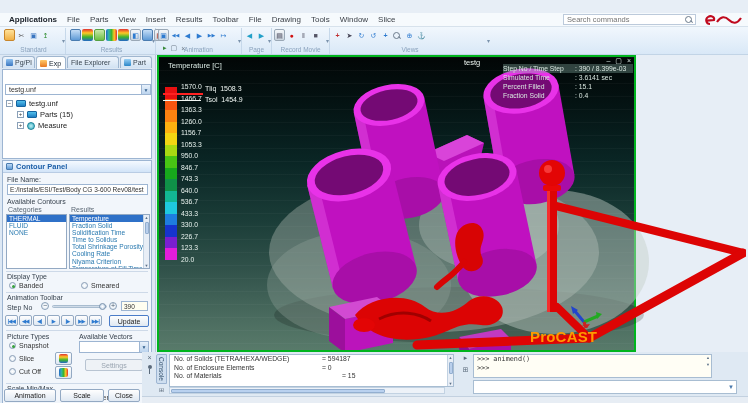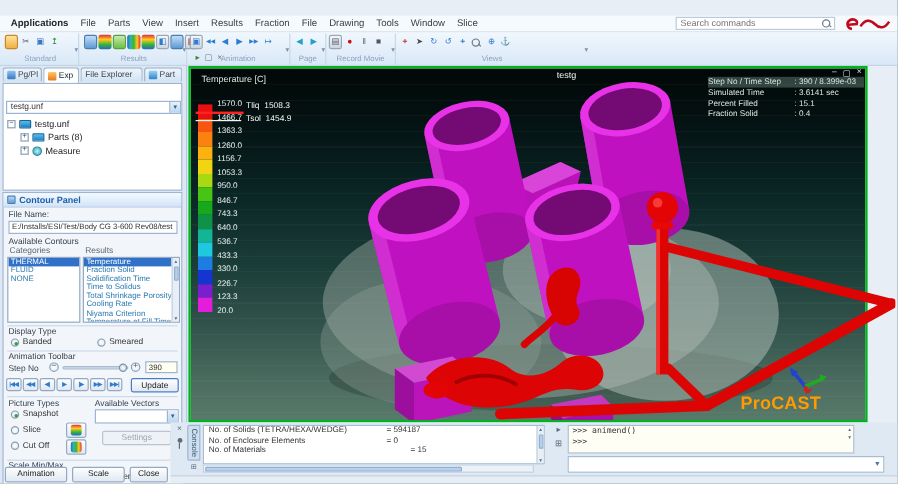--- a/index.html
+++ b/index.html
@@ -83,21 +83,21 @@
   .btn.disabled{color:#9aa5b1;border-color:#b8c4d2;background:#eef2f6}
   .pbtn{width:13px;height:11px;font-size:5px;letter-spacing:-0.5px;color:#2e7bd0;font-weight:bold}
   .slider-track{position:absolute;height:3px;background:#cfdbe8;border:1px solid #a8bccf;border-radius:2px}
   .scirc{position:absolute;width:8px;height:8px;border-radius:50%;border:1px solid #8aa0b8;background:radial-gradient(#fff,#dbe6f1);
     font-size:7px;line-height:6px;text-align:center;color:#44576b}
   .sthumb{position:absolute;width:7px;height:7px;border-radius:50%;background:radial-gradient(#fff,#b9cde4);border:1px solid #7b93ad}
   .vscroll{position:absolute;right:0;top:0;bottom:0;width:6px;background:#e8eef6;border-left:1px solid #c2d2e2;
     display:flex;flex-direction:column;align-items:center;font-size:4px;color:#5b7088}
   .vthumb{width:4px;height:12px;background:#b9cfec;border:1px solid #93afd0;border-radius:1px;margin-top:2px}
   
-  .viewport{position:absolute;left:157px;top:55px;width:566px;height:297px;border:2px solid #00b41e;
+  .viewport{position:absolute;left:157px;top:55px;width:479px;height:297px;border:2px solid #00b41e;
     background:linear-gradient(180deg,#020606 0%,#041313 16%,#0a2625 36%,#1b3d38 56%,#33544c 74%,#4c6d60 90%,#587a6a 100%)}
   .viewport .bands{position:absolute;inset:0;
     background:repeating-linear-gradient(180deg,rgba(255,255,255,.03) 0 1px,transparent 1px 13px)}
   .vtitle{position:absolute;left:9px;top:4px;font-size:7.5px;color:#d9e8e2}
   .ptitle{position:absolute;left:305px;top:1px;font-size:7.5px;color:#eef6f2}
   .mdictl{position:absolute;right:3px;top:0;display:flex;gap:5px;color:#d5e4de;font-size:7px}
   .legend-band{width:12px}
   .legtick{position:absolute;left:22px;font-size:6.8px;color:#e8f2ee;white-space:nowrap}
   .phase{position:absolute;font-size:7px;color:#f2f8f5;white-space:nowrap}
   .irow{display:flex;height:9px;align-items:center;font-size:6.8px;color:#d8e6df;white-space:nowrap}
@@ -128,21 +128,21 @@
 <div class="app">
 
 
   <div class="menubar">
     <span class="mi">Applications</span>
     <span class="mi">File</span>
     <span class="mi">Parts</span>
     <span class="mi">View</span>
     <span class="mi">Insert</span>
     <span class="mi">Results</span>
-    <span class="mi">Fraction</span>
+    <span class="mi">Toolbar</span>
     <span class="mi">File</span>
     <span class="mi">Drawing</span>
     <span class="mi">Tools</span>
     <span class="mi">Window</span>
     <span class="mi">Slice</span>
     <div class="search">
       <input placeholder="Search commands" style="">
       <span class="mag"></span>
     </div>
     <svg class="abs" style="left:703px;top:1px" width="40" height="13" viewBox="0 0 40 13">
@@ -255,21 +255,21 @@
       </div>
       <div class="abs" style="left:3px;top:28px">
         <div class="trow">
           <span class="texp">−</span>
           <span class="tfold"></span>
           <span>testg.unf</span>
         </div>
         <div class="trow" style="padding-left:11px">
           <span class="texp">+</span>
           <span class="tfold"></span>
-          <span>Parts (8)</span>
+          <span>Parts (15)</span>
         </div>
         <div class="trow" style="padding-left:11px">
           <span class="texp">+</span>
           <span class="tmeas"></span>
           <span>Measure</span>
         </div>
       </div>
     </div>
 
     <div class="pbox" style="left:2px;top:105px;width:150px;height:246px;background:#f2f6fb">

